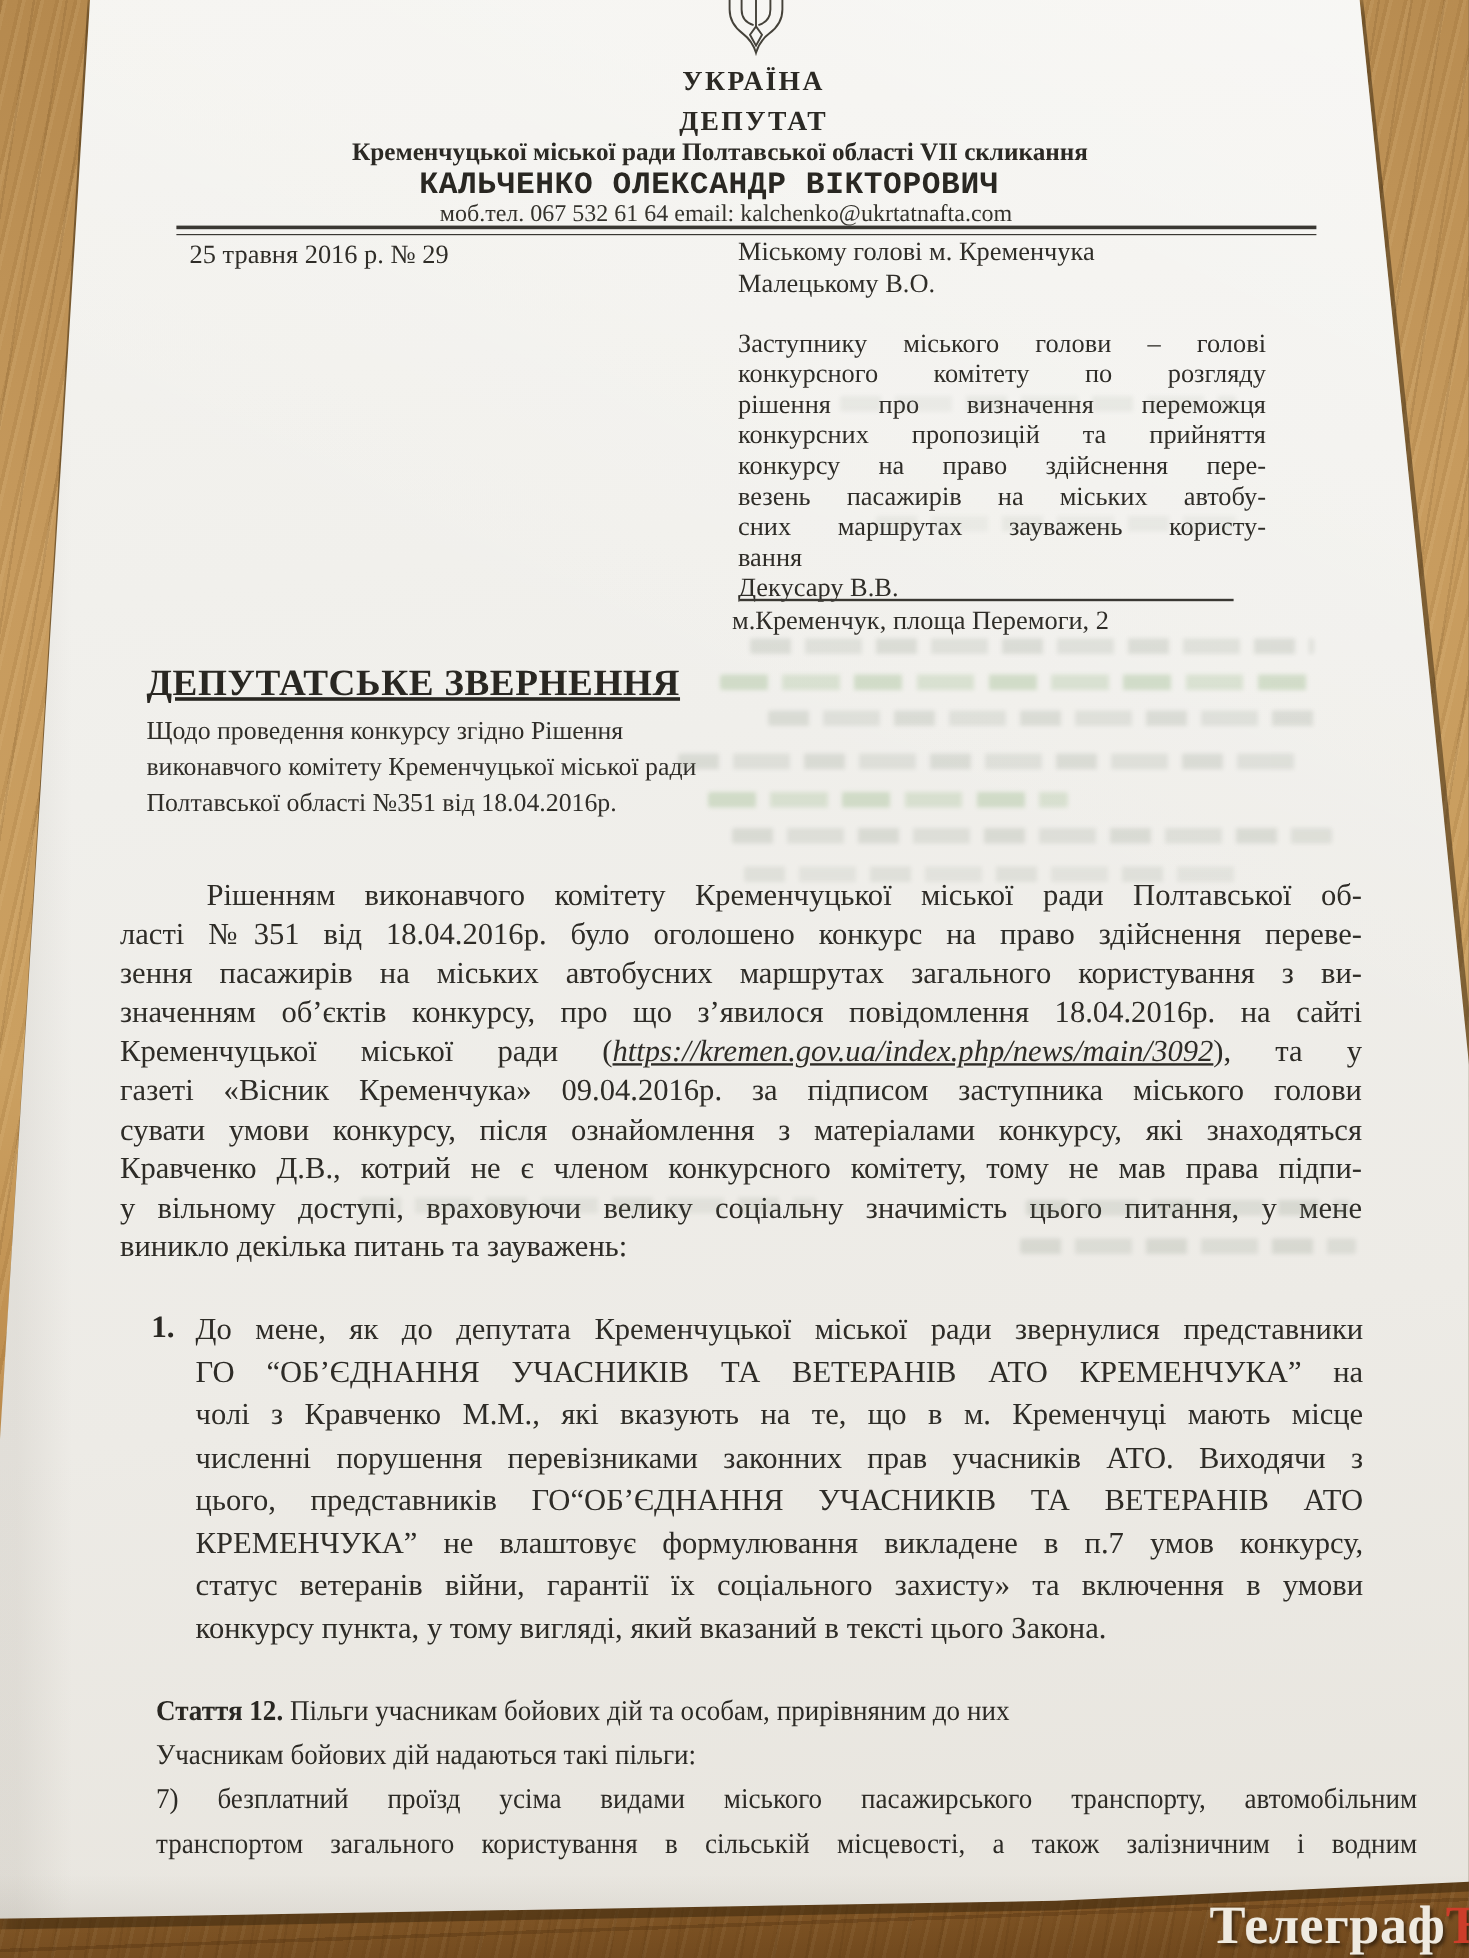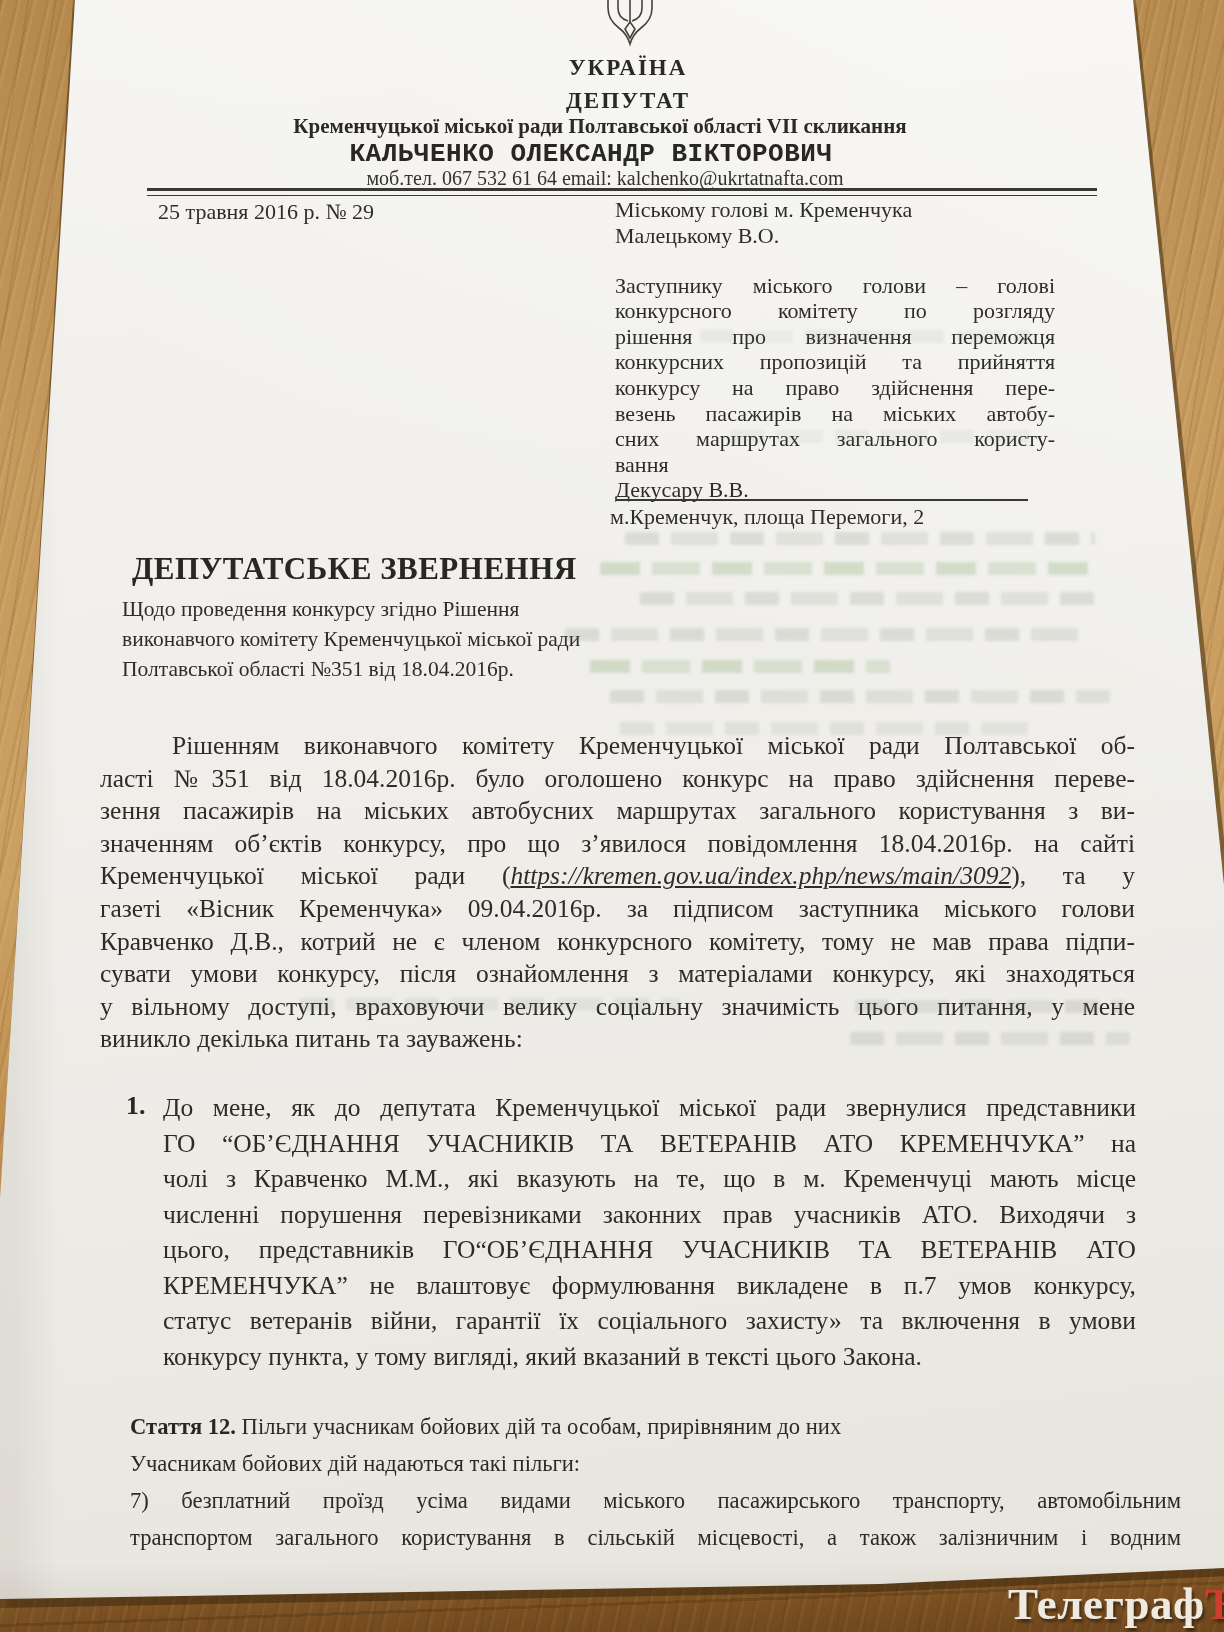--- a/index.html
+++ b/index.html
@@ -39,21 +39,21 @@
   .hdr-rule{position:absolute;left:147px;top:188px;width:950px;height:4px;
     border-top:3px solid #3a3833;border-bottom:1.5px solid #3a3833;}
 
   .ref-date{left:158px;top:199px;font-size:22px;}
   .recip{left:615px;top:197px;width:440px;font-size:22px;line-height:25.6px;}
   .recip .ln{min-height:25.6px;}
   .recip .gap{height:24.5px;}
   .sig-line{position:absolute;left:616px;top:499px;width:412px;border-top:2px solid #3a3833;}
   .recip-addr{left:610px;top:504px;font-size:22px;}
 
-  .appeal-title{left:132px;top:551px;font-size:31px;font-weight:bold;letter-spacing:.5px;color:#292722;}
+  .appeal-title{left:122px;top:551px;font-size:31px;font-weight:bold;letter-spacing:.5px;color:#292722;text-decoration:underline;}
   .appeal-subj{left:122px;top:594px;width:560px;font-size:21.5px;line-height:30px;}
 
   .body-par{left:100px;top:730px;width:1035px;font-size:25.5px;line-height:32.6px;color:#2e2c27;}
   .body-par .ln{min-height:32.6px;}
   .indent{text-indent:72px;}
   .url{font-style:italic;text-decoration:underline;}
 
   .item-num{left:126px;top:1091px;font-size:26px;font-weight:bold;}
   .item-par{left:163px;top:1090px;width:973px;font-size:25.5px;line-height:35.5px;color:#2e2c27;}
   .item-par .ln{min-height:35.5px;}
@@ -105,43 +105,43 @@
     <div class="blk recip">
       <div class="ln">Міському голові м. Кременчука</div>
       <div class="ln">Малецькому В.О.</div>
       <div class="gap"></div>
       <div class="ln j">Заступнику міського голови – голові</div>
       <div class="ln j">конкурсного комітету по розгляду</div>
       <div class="ln j">рішення про визначення переможця</div>
       <div class="ln j">конкурсних пропозицій та прийняття</div>
       <div class="ln j">конкурсу на право здійснення пере-</div>
       <div class="ln j">везень пасажирів на міських автобу-</div>
-      <div class="ln j">сних маршрутах загального користу-</div>
+      <div class="ln j">сних маршрутах зауважень користу-</div>
       <div class="ln">вання</div>
       <div class="ln">Декусару В.В.</div>
     </div>
     <div class="sig-line"></div>
     <div class="t recip-addr">м.Кременчук, площа Перемоги, 2</div>
 
     <div class="t appeal-title">ДЕПУТАТСЬКЕ ЗВЕРНЕННЯ</div>
     <div class="blk appeal-subj">
       <div>Щодо проведення конкурсу згідно Рішення</div>
       <div>виконавчого комітету Кременчуцької міської ради</div>
       <div>Полтавської області №351 від 18.04.2016р.</div>
     </div>
 
     <div class="blk body-par">
       <div class="ln j indent">Рішенням виконавчого комітету Кременчуцької міської ради Полтавської об-</div>
       <div class="ln j">ласті №351 від 18.04.2016р. було оголошено конкурс  на право здійснення переве-</div>
       <div class="ln j">зення пасажирів  на міських автобусних маршрутах загального користування з ви-</div>
       <div class="ln j">значенням об’єктів конкурсу, про що з’явилося повідомлення 18.04.2016р. на сайті</div>
       <div class="ln j"><span>Кременчуцької міської ради (</span><span class="url">https://kremen.gov.ua/index.php/news/main/3092</span><span>), та у</span></div>
       <div class="ln j">газеті «Вісник Кременчука» 09.04.2016р. за підписом заступника міського голови</div>
+      <div class="ln j">сувати умови конкурсу, після ознайомлення з матеріалами конкурсу, які знаходяться</div>
       <div class="ln j">Кравченко Д.В., котрий не є членом конкурсного комітету, тому не мав права підпи-</div>
-      <div class="ln j">сувати умови конкурсу, після ознайомлення з матеріалами конкурсу, які знаходяться</div>
       <div class="ln j">у вільному доступі, враховуючи велику соціальну значимість цього питання, у мене</div>
       <div class="ln">виникло декілька питань та зауважень:</div>
     </div>
 
     <div class="t item-num b">1.</div>
     <div class="blk item-par">
       <div class="ln j">До мене, як до депутата Кременчуцької міської ради звернулися представники</div>
       <div class="ln j">ГО  “ОБ’ЄДНАННЯ УЧАСНИКІВ ТА ВЕТЕРАНІВ АТО КРЕМЕНЧУКА” на</div>
       <div class="ln j">чолі з Кравченко М.М.,  які вказують на те, що в м. Кременчуці мають місце</div>
       <div class="ln j">численні порушення перевізниками законних прав учасників АТО. Виходячи з</div>

